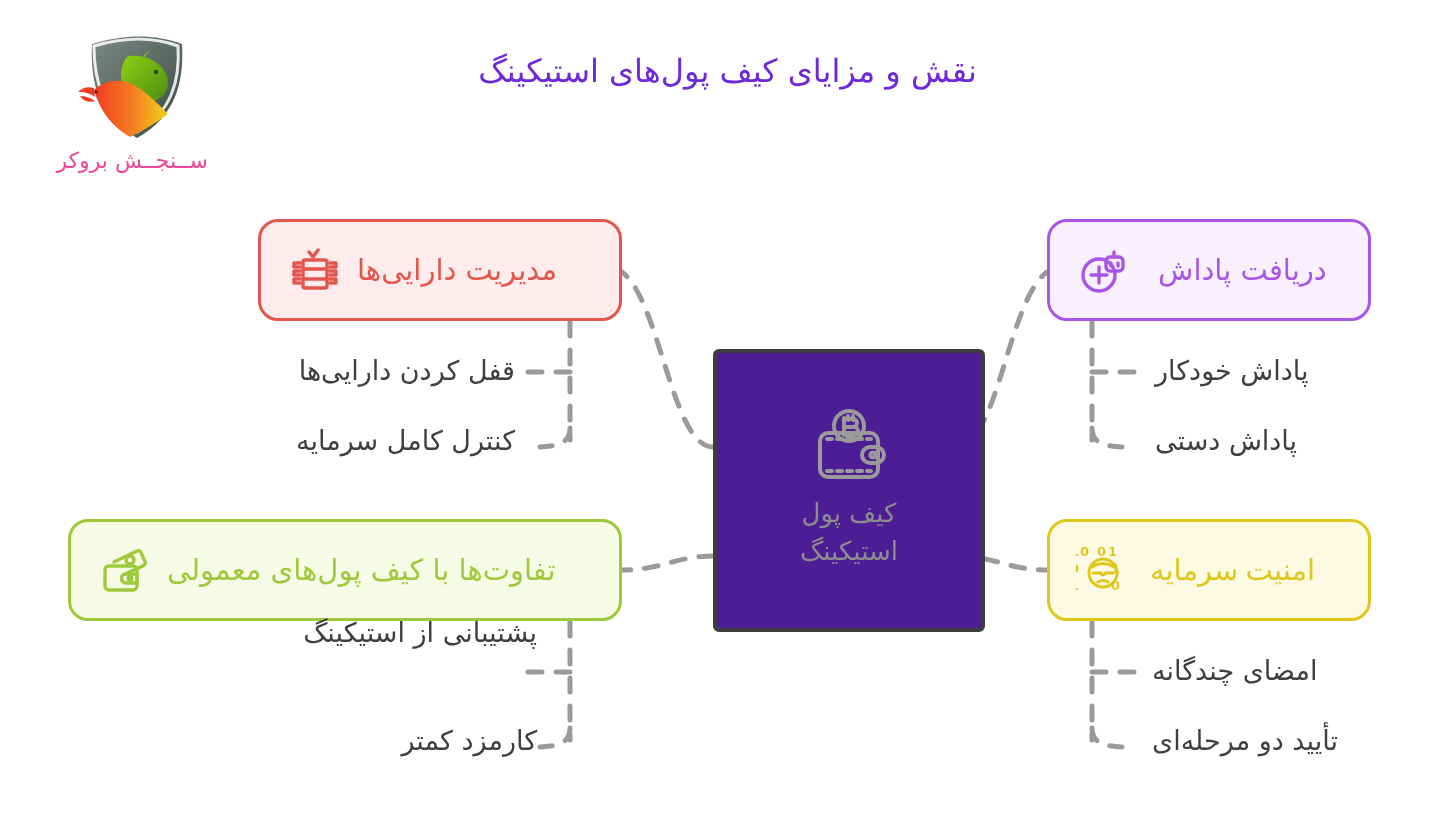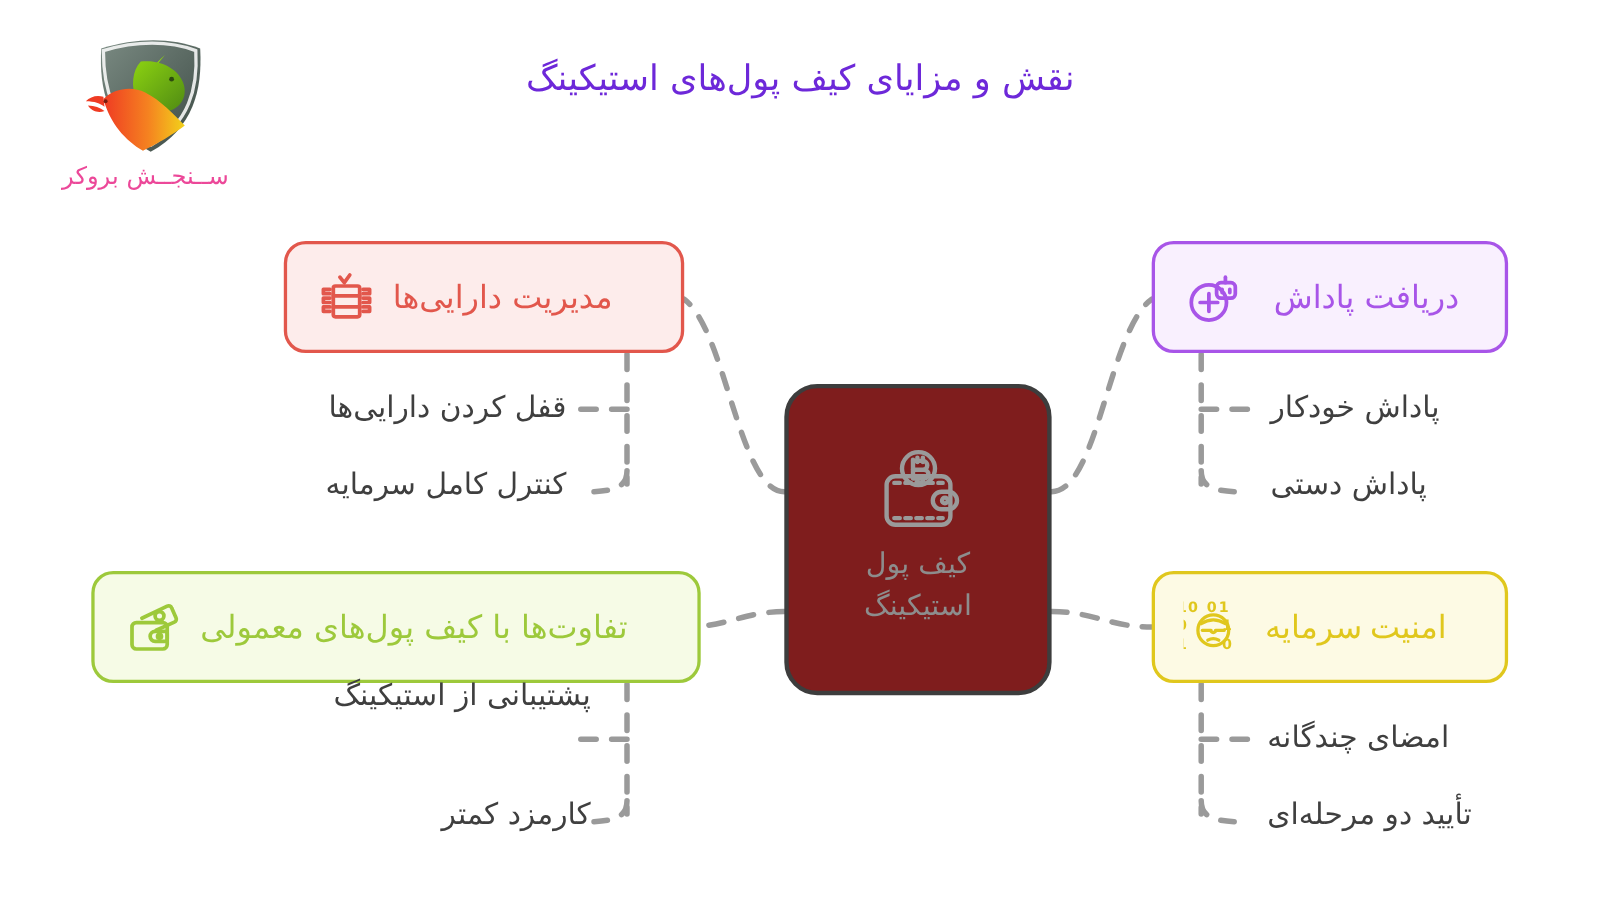--- a/index.html
+++ b/index.html
@@ -54,25 +54,25 @@
     left: 0; top: 0;
     width: 1455px; height: 820px;
     pointer-events: none;
   }
 
   
   #center-node {
     position: absolute;
     left: 713px;
     top: 349px;
-    width: 243px;
+    width: 272px;
     height: 283px;
     border: 4px solid #3d3d3d;
-    border-radius: 30px;
-    background: #7f1d1d;
+    border-radius: 6px;
+    background: #4c1d95;
     display: flex;
     flex-direction: column;
     align-items: center;
     justify-content: center;
     box-sizing: border-box;
   }
   #center-icon { margin-top: -6px; margin-bottom: 10px; }
   #center-label {
     font-size: 26px;
     line-height: 1.45;
@@ -99,21 +99,21 @@
   }
   .branch-label {
     font-size: 29px;
     white-space: nowrap;
     font-family: "DejaVu Sans", "Liberation Sans", sans-serif;
   }
   .branch-icon { flex: 0 0 auto; display: block; }
 
   #box-assets   { left: 258px;  top: 219px; width: 364px; }
   #box-rewards  { left: 1047px; top: 219px; width: 324px; }
-  #box-diff     { left: 83px;   top: 519px; width: 554px; }
+  #box-diff     { left: 68px;   top: 519px; width: 554px; }
   #box-security { left: 1047px; top: 519px; width: 324px; }
 
   
   .sub-item {
     position: absolute;
     font-size: 27px;
     color: #3f3f3f;
     white-space: nowrap;
     font-family: "DejaVu Sans", "Liberation Sans", sans-serif;
   }

